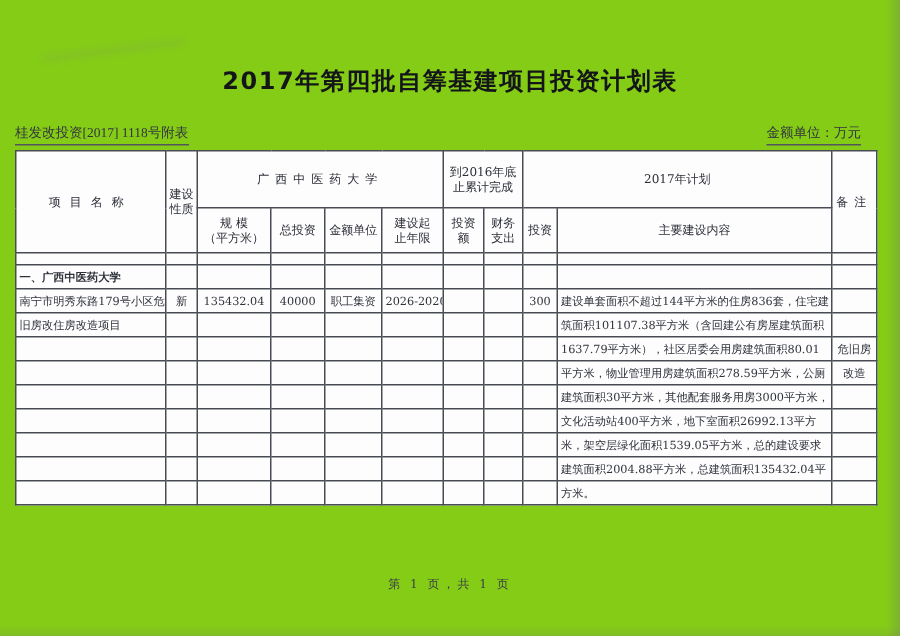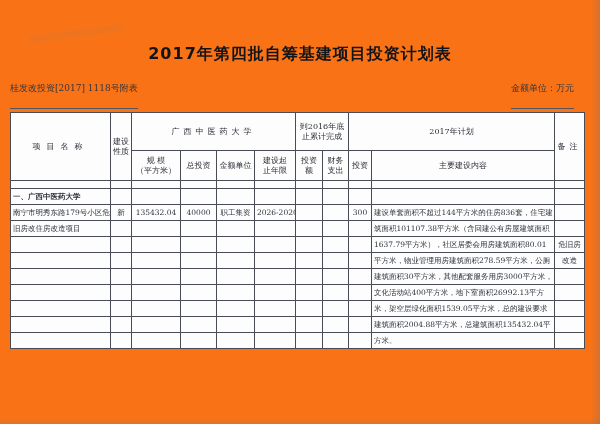--- a/index.html
+++ b/index.html
@@ -1,31 +1,31 @@
 <!DOCTYPE html>
 <html><head>
 <meta charset="utf-8">
 <style>
   html,body { margin:0; padding:0; background:#ffffff; }
   .page {
     position:relative; width:600px; height:424px;
-    background:#f97316; overflow:hidden;
+    background:#84cc16; overflow:hidden;
     font-family:"DejaVu Serif","Liberation Serif",serif;
     color:#30323c;
   }
   .title {
     margin:0; padding-top:44px; text-align:center;
     font-family:"DejaVu Sans","Liberation Sans",sans-serif;
     font-size:16px; font-weight:bold; letter-spacing:1px; color:#141519;
   }
   .meta-row {
     display:flex; justify-content:space-between; align-items:flex-end;
     margin:17px 26px 3px 10px; font-size:9px; color:#33353f;
   }
-  .doc-number, .unit-note { border-bottom:1px solid #53555e; padding-bottom:13px; }
+  .doc-number, .unit-note { border-bottom:1px solid #53555e; padding-bottom:1px;font-family:Liberation Serif, serif; }
 
   table.plan {
     border-collapse:collapse; table-layout:fixed;
     margin-left:10px; width:574px; background:#fdfdfd;
   }
   .plan th, .plan td { border:1px solid #4a4c55; overflow:hidden; }
   .plan thead th {
     font-weight:normal; font-size:8px; line-height:10px;
     white-space:pre-line; padding:1px; text-align:center; vertical-align:middle;
     color:#2c2e38;
@@ -258,16 +258,17 @@
           <td class="al-center"></td>
           <td class="al-right"></td>
           <td class="al-right"></td>
           <td class="al-right"></td>
           <td class="al-left">方米。</td>
           <td class="al-center"></td>
         </tr>
       </tbody>
   </table>
 
+  <div class="page-footer">第 1 页，共 1 页</div>
 
   <div class="scan-edge-right"></div>
   <div class="scan-edge-bottom"></div>
 </div>
 
 </body></html>

